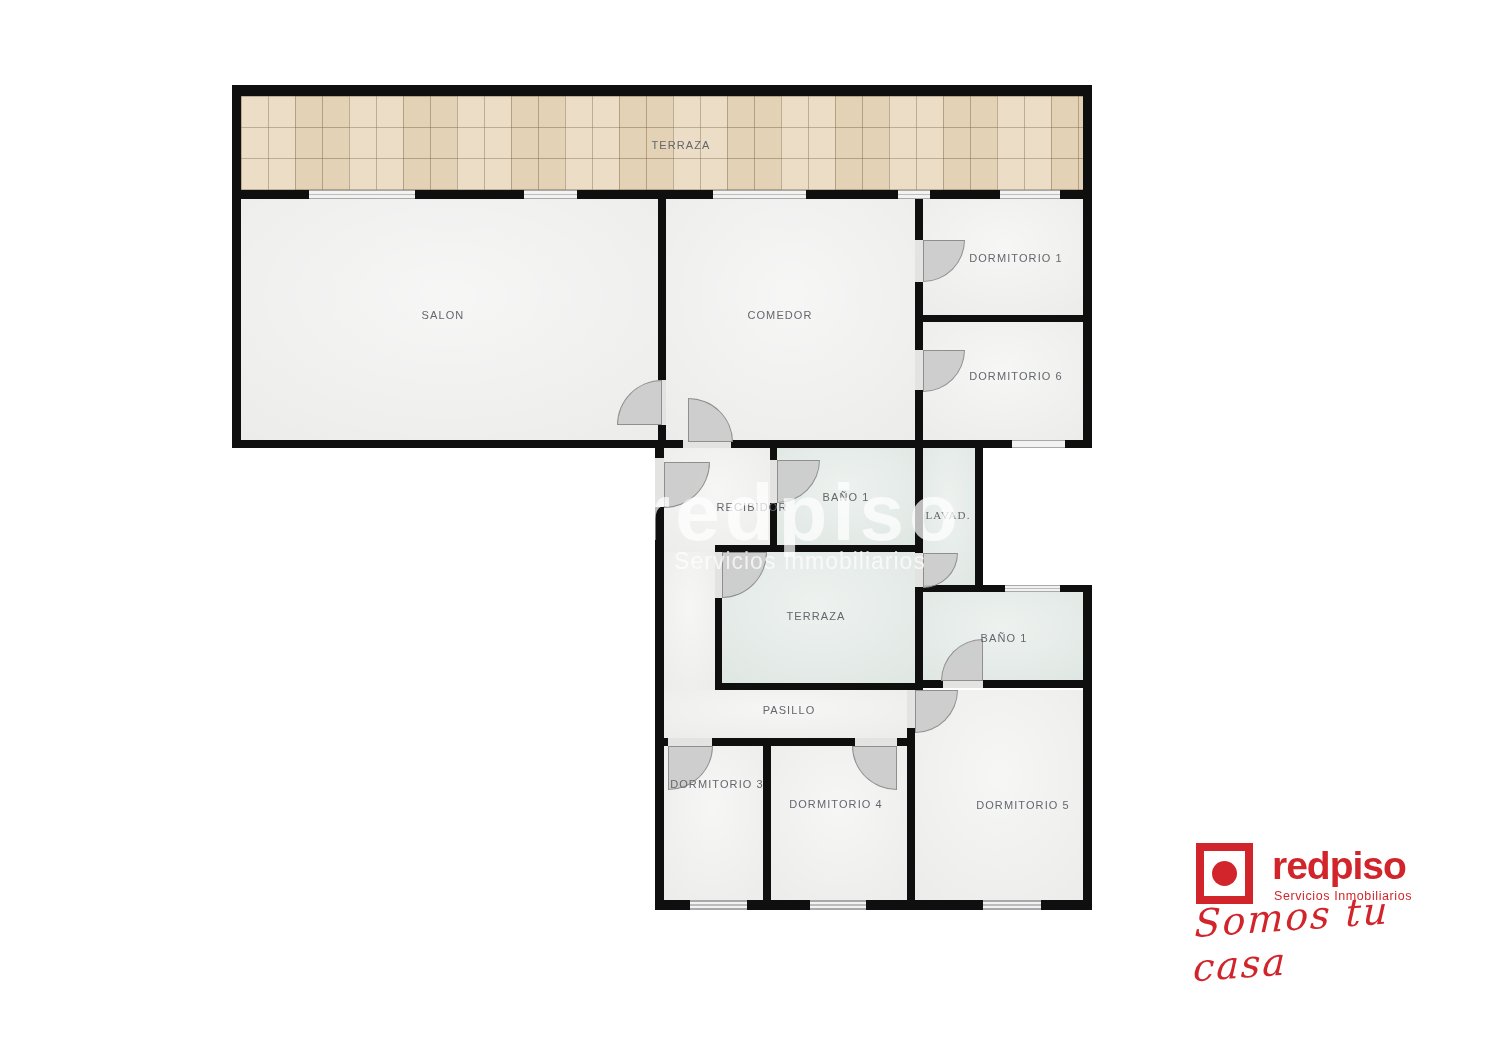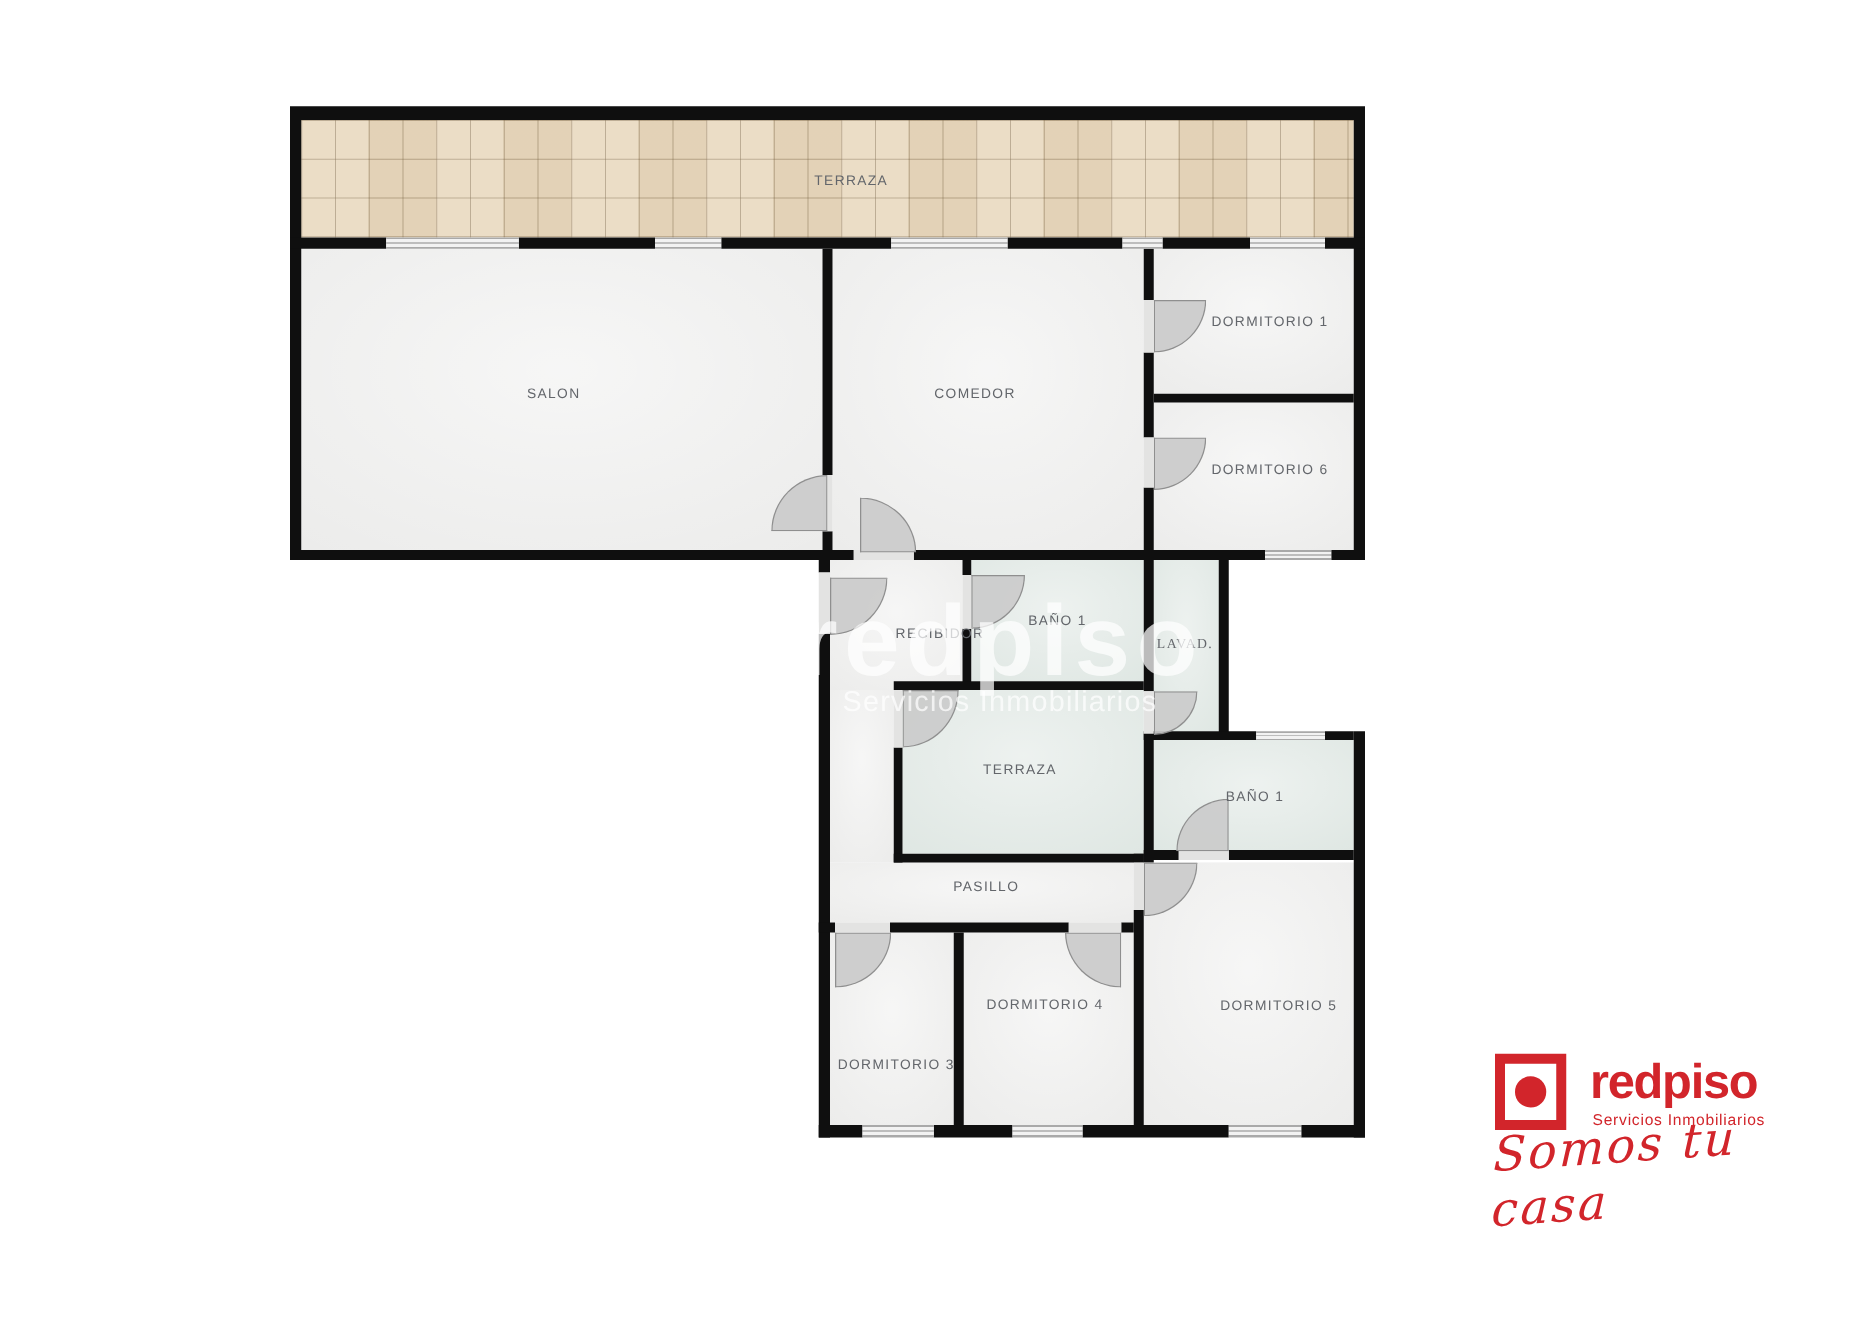--- a/index.html
+++ b/index.html
@@ -170,21 +170,21 @@
   <div class="lbl" style="left:443px;top:315px;">SALON</div>
   <div class="lbl" style="left:780px;top:315px;">COMEDOR</div>
   <div class="lbl" style="left:1016px;top:258px;">DORMITORIO 1</div>
   <div class="lbl" style="left:1016px;top:376px;">DORMITORIO 6</div>
   <div class="lbl" style="left:752px;top:507px;">RECIBIDOR</div>
   <div class="lbl" style="left:846px;top:497px;">BAÑO 1</div>
   <div class="lbl" style="left:948px;top:515px;font-family:Liberation Serif, serif;">LAVAD.</div>
   <div class="lbl" style="left:816px;top:616px;">TERRAZA</div>
   <div class="lbl" style="left:1004px;top:638px;">BAÑO 1</div>
   <div class="lbl" style="left:789px;top:710px;text-align:right;">PASILLO</div>
-  <div class="lbl" style="left:717px;top:852px;">DORMITORIO 3</div>
+  <div class="lbl" style="left:717px;top:784px;">DORMITORIO 3</div>
   <div class="lbl" style="left:836px;top:804px;">DORMITORIO 4</div>
   <div class="lbl" style="left:995px;top:805px;margin-left:28px;">DORMITORIO 5</div>
 
   <div class="wm wm-brand" style="left:801px;top:513px;">redpiso</div>
   <div class="wm wm-sub" style="left:800px;top:561px;">Servicios Inmobiliarios</div>
 
   <div class="logo">
     <div class="logo-mark">
       <div class="logo-dot"></div>
     </div>

